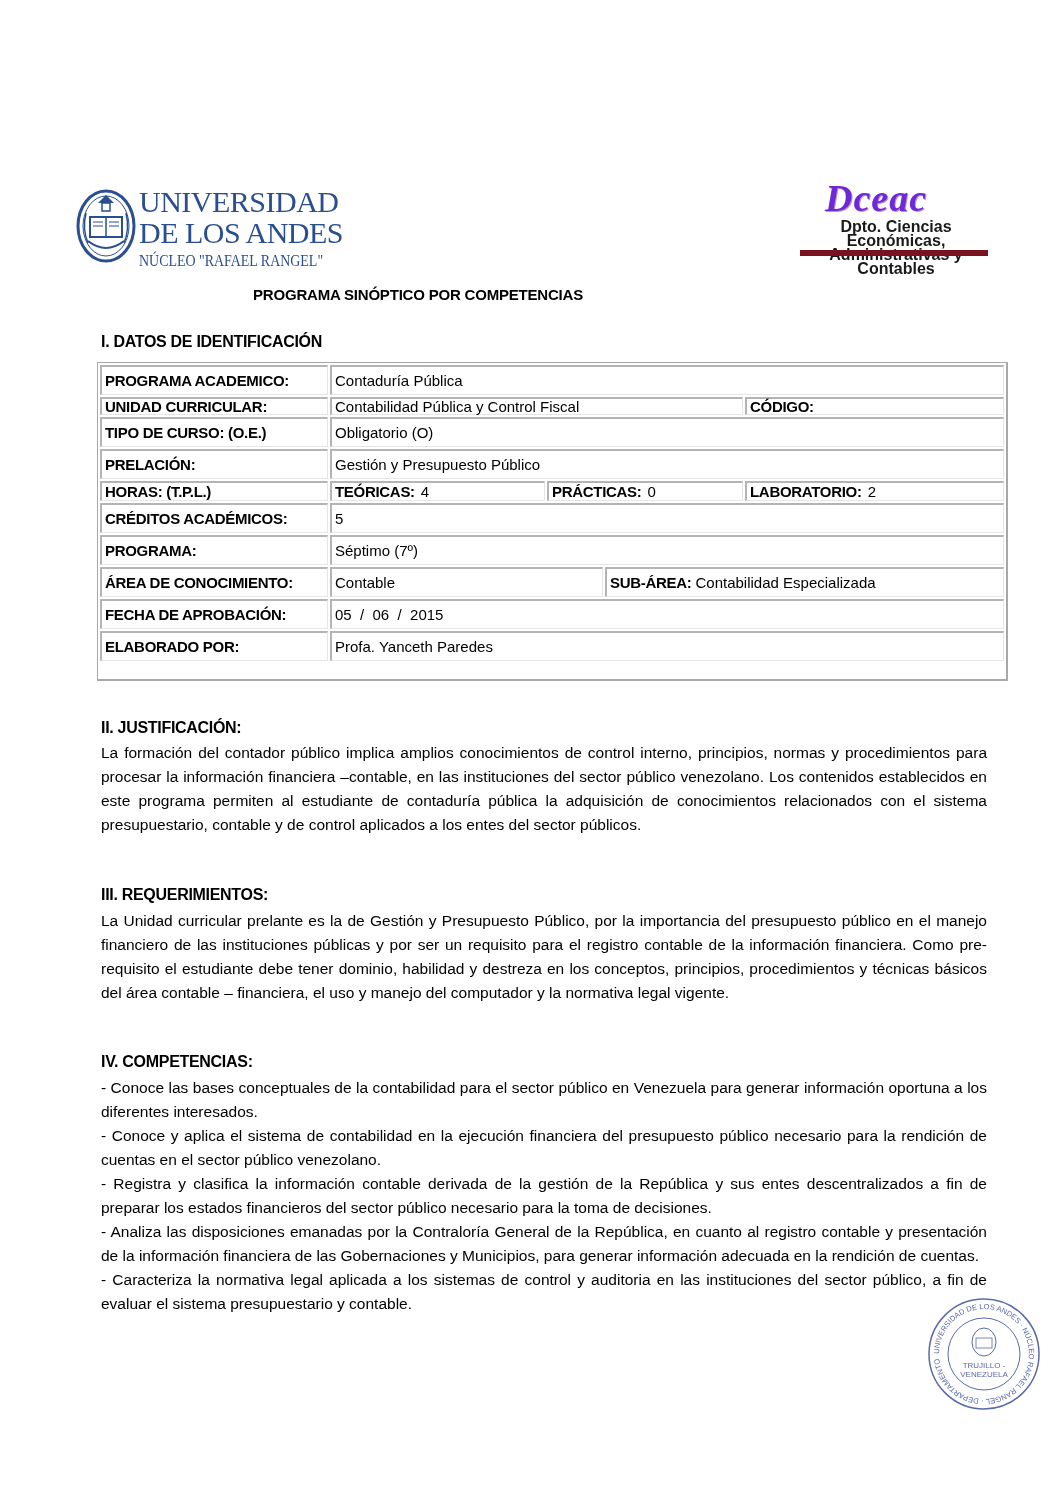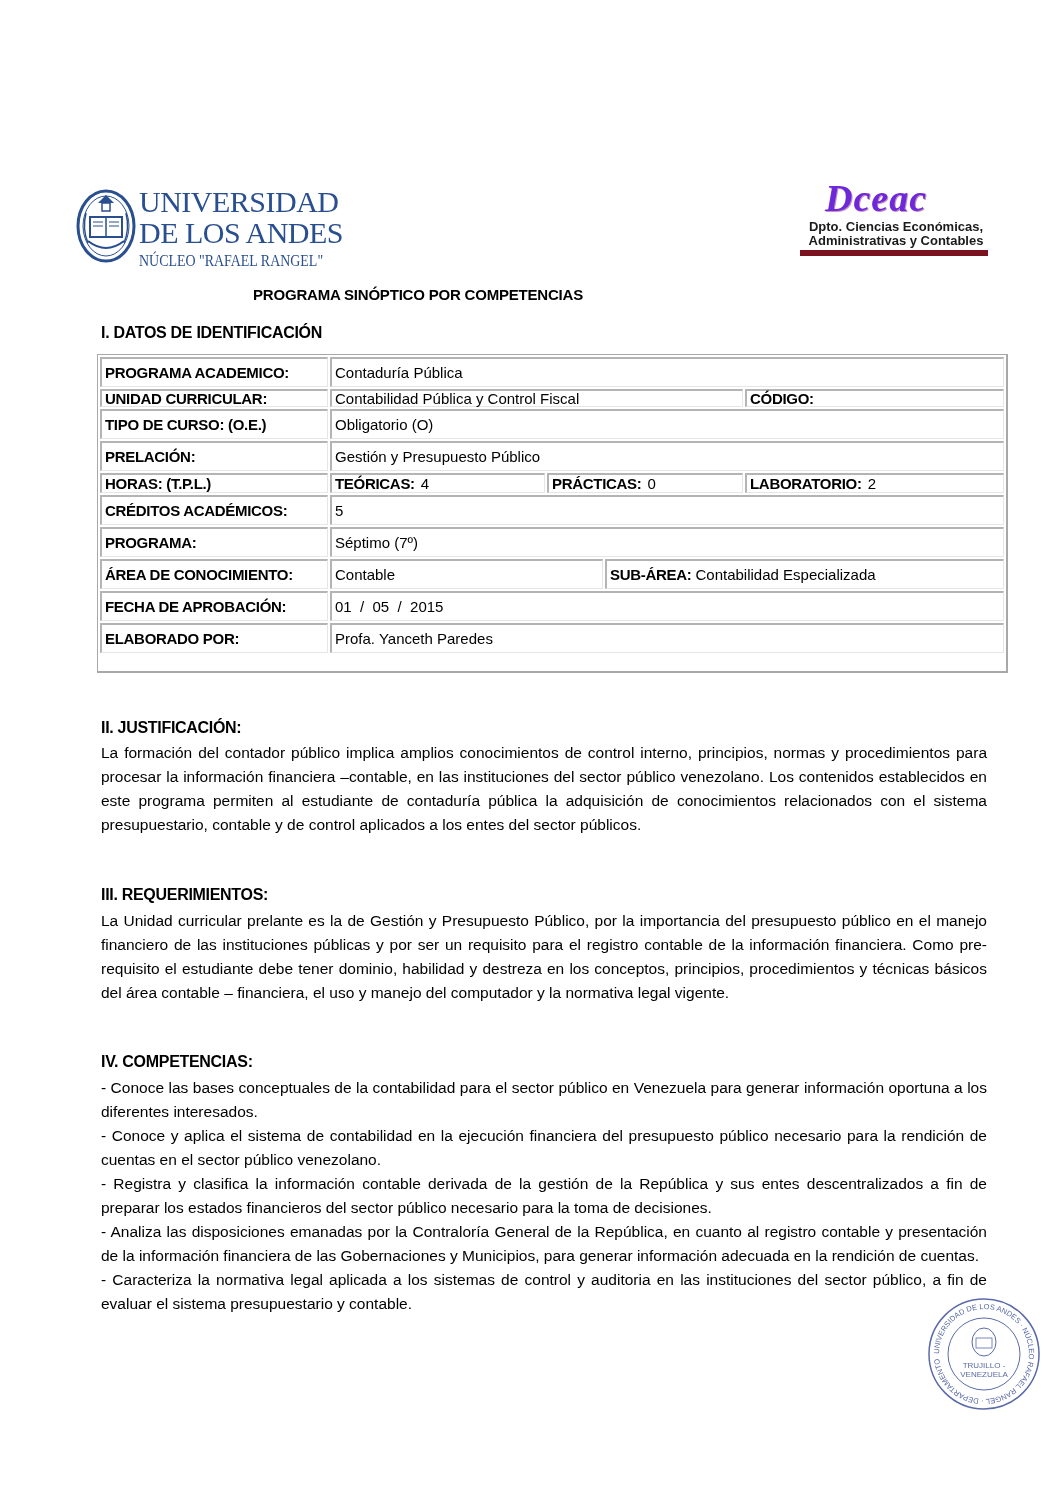--- a/index.html
+++ b/index.html
@@ -13,31 +13,31 @@
               font-family: "Liberation Serif", "DejaVu Serif", serif; line-height: 1; }
   .ula-line1 { font-size: 30px; letter-spacing: -0.5px; display: block; }
   .ula-line2 { font-size: 30px; letter-spacing: -0.5px; display: block; margin-top: 1px; }
   .ula-line3 { font-size: 17px; display: block; margin-top: 4px; transform: scaleX(0.82); transform-origin: left; white-space: nowrap; }
 
   .dceac-logo { position: absolute; left: 800px; top: 176px; width: 192px; height: 80px; }
   .dceac-word { position: absolute; left: 25px; top: 0; font-family: "Liberation Serif", "DejaVu Serif", serif;
                 font-style: italic; font-weight: bold; font-size: 38px; color: #6d28d9; letter-spacing: 1px;
                 text-shadow: 1px 1px 0 #c88fc0; }
   .dceac-sub { position: absolute; left: 0; top: 44px; width: 192px; text-align: center;
-               font-family: "Liberation Sans", sans-serif; font-weight: bold; font-size: 13px; line-height: 14px; color: #1a1a1a; }
+               font-family: "Liberation Sans", sans-serif; font-weight: bold; font-size: 16px; line-height: 14px; color: #1a1a1a; }
   .dceac-bar { position: absolute; left: 0; top: 74px; width: 188px; height: 6px; background: #7a1220; }
 
   
   .doc-title { position: absolute; left: 0; width: 836px; top: 286px; text-align: center;
                font-weight: bold; font-size: 15px; letter-spacing: -0.2px; }
 
   .section-heading { position: absolute; left: 101px; font-weight: bold; font-size: 16px; letter-spacing: -0.3px; }
 
   
-  .id-table { position: absolute; left: 97px; top: 354px; width: 911px; border: 1px solid #a8a8a8;
+  .id-table { position: absolute; left: 97px; top: 362px; width: 911px; border: 1px solid #a8a8a8;
               border-right: 2px solid #a8a8a8; border-bottom: 2px solid #a8a8a8; padding: 2px; box-sizing: border-box; }
   .tr { display: flex; height: 30px; margin-bottom: 2px; }
   .tr:last-child { margin-bottom: 16px; justify-content: space-between; }
   .td { box-sizing: border-box; border-top: 2px solid #b4b4b4; border-left: 2px solid #b4b4b4;
         border-right: 1px solid #e6e6e6; border-bottom: 1px solid #e6e6e6;
         margin-right: 2px; padding: 0 3px; display: flex; align-items: center; font-size: 15px; white-space: nowrap; }
   .td:last-child { margin-right: 0; }
   .lbl { font-weight: bold; letter-spacing: -0.3px; }
   .c1 { width: 228px; }
   .rest { flex: 1; }
@@ -79,21 +79,21 @@
   <div class="dceac-word">Dceac</div>
   <div class="dceac-sub">
     <div>Dpto. Ciencias Económicas,</div>
     <div>Administrativas y Contables</div>
   </div>
   <div class="dceac-bar"></div>
 </div>
 
 <div class="doc-title">PROGRAMA SINÓPTICO POR COMPETENCIAS</div>
 
-<div class="section-heading" style="top:324px;">I. DATOS DE IDENTIFICACIÓN</div>
+<div class="section-heading" style="top:333px;">I. DATOS DE IDENTIFICACIÓN</div>
 
 <div class="id-table">
   <div class="tr">
     <div class="td c1 lbl">PROGRAMA ACADEMICO:</div>
     <div class="td rest">Contaduría Pública</div>
   </div>
   <div class="tr" style="height:18px;border-radius:9px;">
     <div class="td c1 lbl">UNIDAD CURRICULAR:</div>
     <div class="td" style="width:413px;">Contabilidad Pública y Control Fiscal</div>
     <div class="td rest">
@@ -135,21 +135,21 @@
   <div class="tr">
     <div class="td c1 lbl">ÁREA DE CONOCIMIENTO:</div>
     <div class="td" style="width:273px;text-align:center;">Contable</div>
     <div class="td rest">
       <span class="lbl">SUB-ÁREA:</span>
       <span style="margin-left:4px;">Contabilidad Especializada</span>
     </div>
   </div>
   <div class="tr">
     <div class="td c1 lbl">FECHA DE APROBACIÓN:</div>
-    <div class="td rest" style="white-space:pre;">01  /  05  /  2015</div>
+    <div class="td rest" style="white-space:pre;">05  /  06  /  2015</div>
   </div>
   <div class="tr">
     <div class="td c1 lbl">ELABORADO POR:</div>
     <div class="td rest">Profa. Yanceth Paredes</div>
   </div>
 </div>
 
 <div class="section-heading" style="top:719px;">II. JUSTIFICACIÓN:</div>
 <div class="para" style="top:741px;">
   <p>La formación del contador público implica amplios conocimientos  de control interno, principios, normas y procedimientos para procesar la información financiera –contable, en las instituciones del sector público venezolano. Los contenidos establecidos en este programa permiten al estudiante de contaduría pública la adquisición de conocimientos relacionados con el sistema presupuestario, contable y de control aplicados a los entes del sector públicos.</p>

